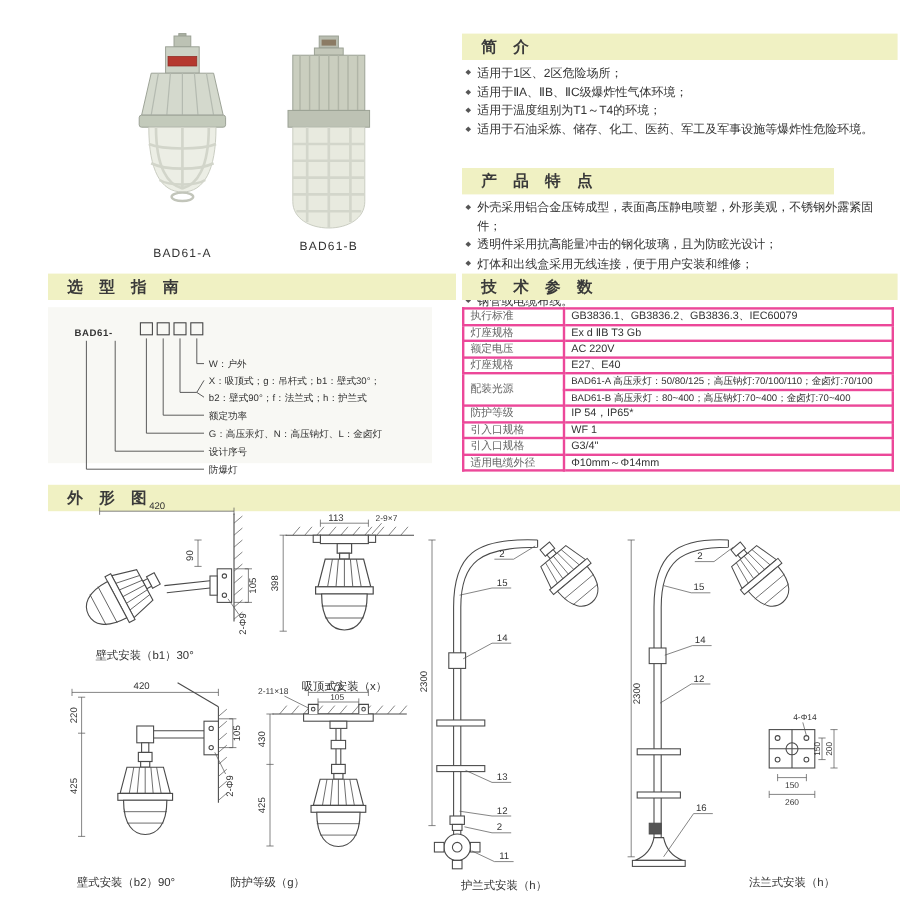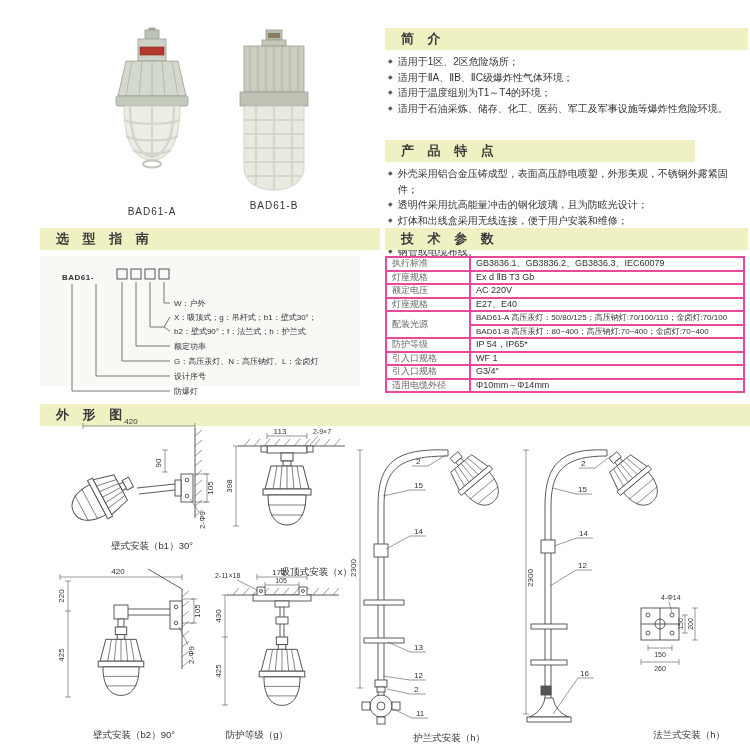--- a/index.html
+++ b/index.html
@@ -9,21 +9,21 @@
        font-size:13px;letter-spacing:5px;line-height:22px;padding-left:16px;box-sizing:border-box;}
   .bullets{position:absolute;font-size:10px;color:#333;}
   .bullets .bl{display:flex;line-height:15.5px;}
   .bullets .bm{font-size:6px;line-height:15.5px;margin-right:5px;color:#555;}
   .selbox{position:absolute;left:40px;top:256px;width:320px;height:130px;background:#f8f8f4;}
   .ptable{position:absolute;left:385px;top:256px;width:360px;border-collapse:collapse;table-layout:fixed;}
   .ptable td{border:2px solid #ec4899;font-size:9px;padding:0 5px;height:11.5px;line-height:11.5px;
              white-space:nowrap;overflow:hidden;color:#333;}
   .ptable td.lb{width:72px;color:#666;}
   .ptable td.sm{font-size:8px;}
-  .cap{position:absolute;font-size:9.5px;color:#333;text-align:right;}
+  .cap{position:absolute;font-size:9.5px;color:#333;text-align:center;}
   .pcap{position:absolute;font-size:10px;color:#333;text-align:center;letter-spacing:1px;}
   svg{position:absolute;overflow:visible;}
   svg text{fill:#333;stroke:none;font-size:8px;font-family:"Liberation Sans","DejaVu Sans",sans-serif;}
   .ln{stroke:#4a4a4a;stroke-width:0.9;fill:none;}
   .fw{stroke:#4a4a4a;stroke-width:0.9;fill:#fff;}
   .dm{stroke:#555;stroke-width:0.6;fill:none;}
   .t7{font-size:7px;}
 </style>
 </head>
 <body>

